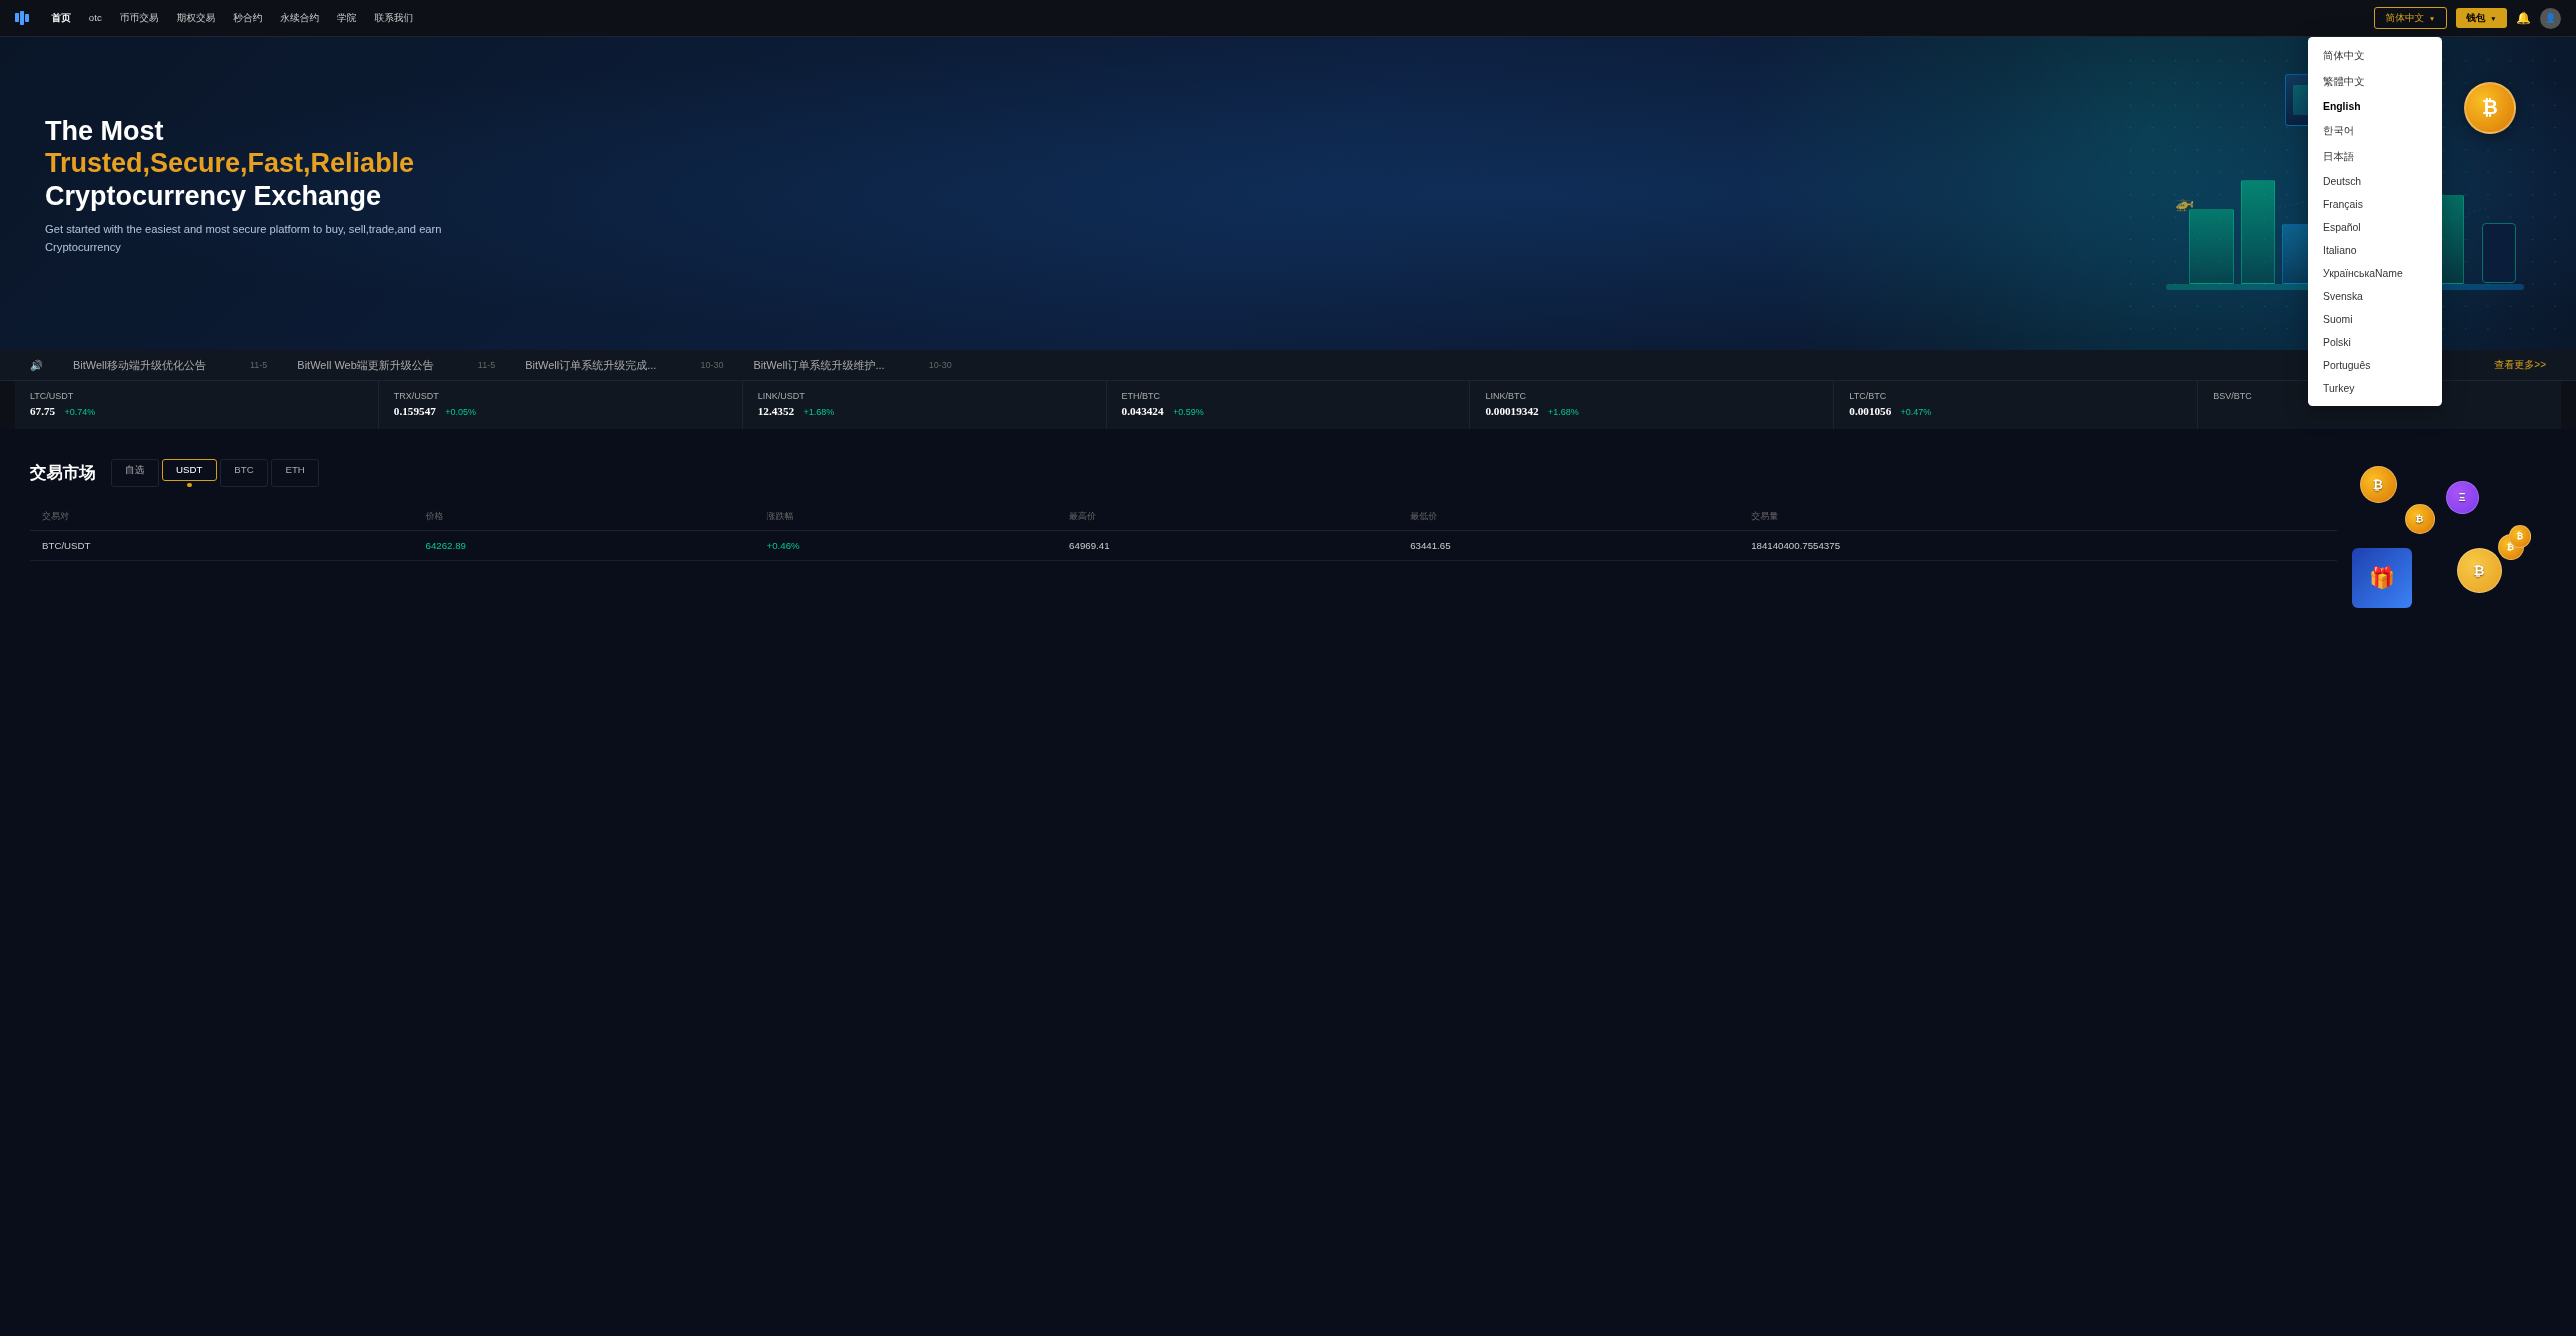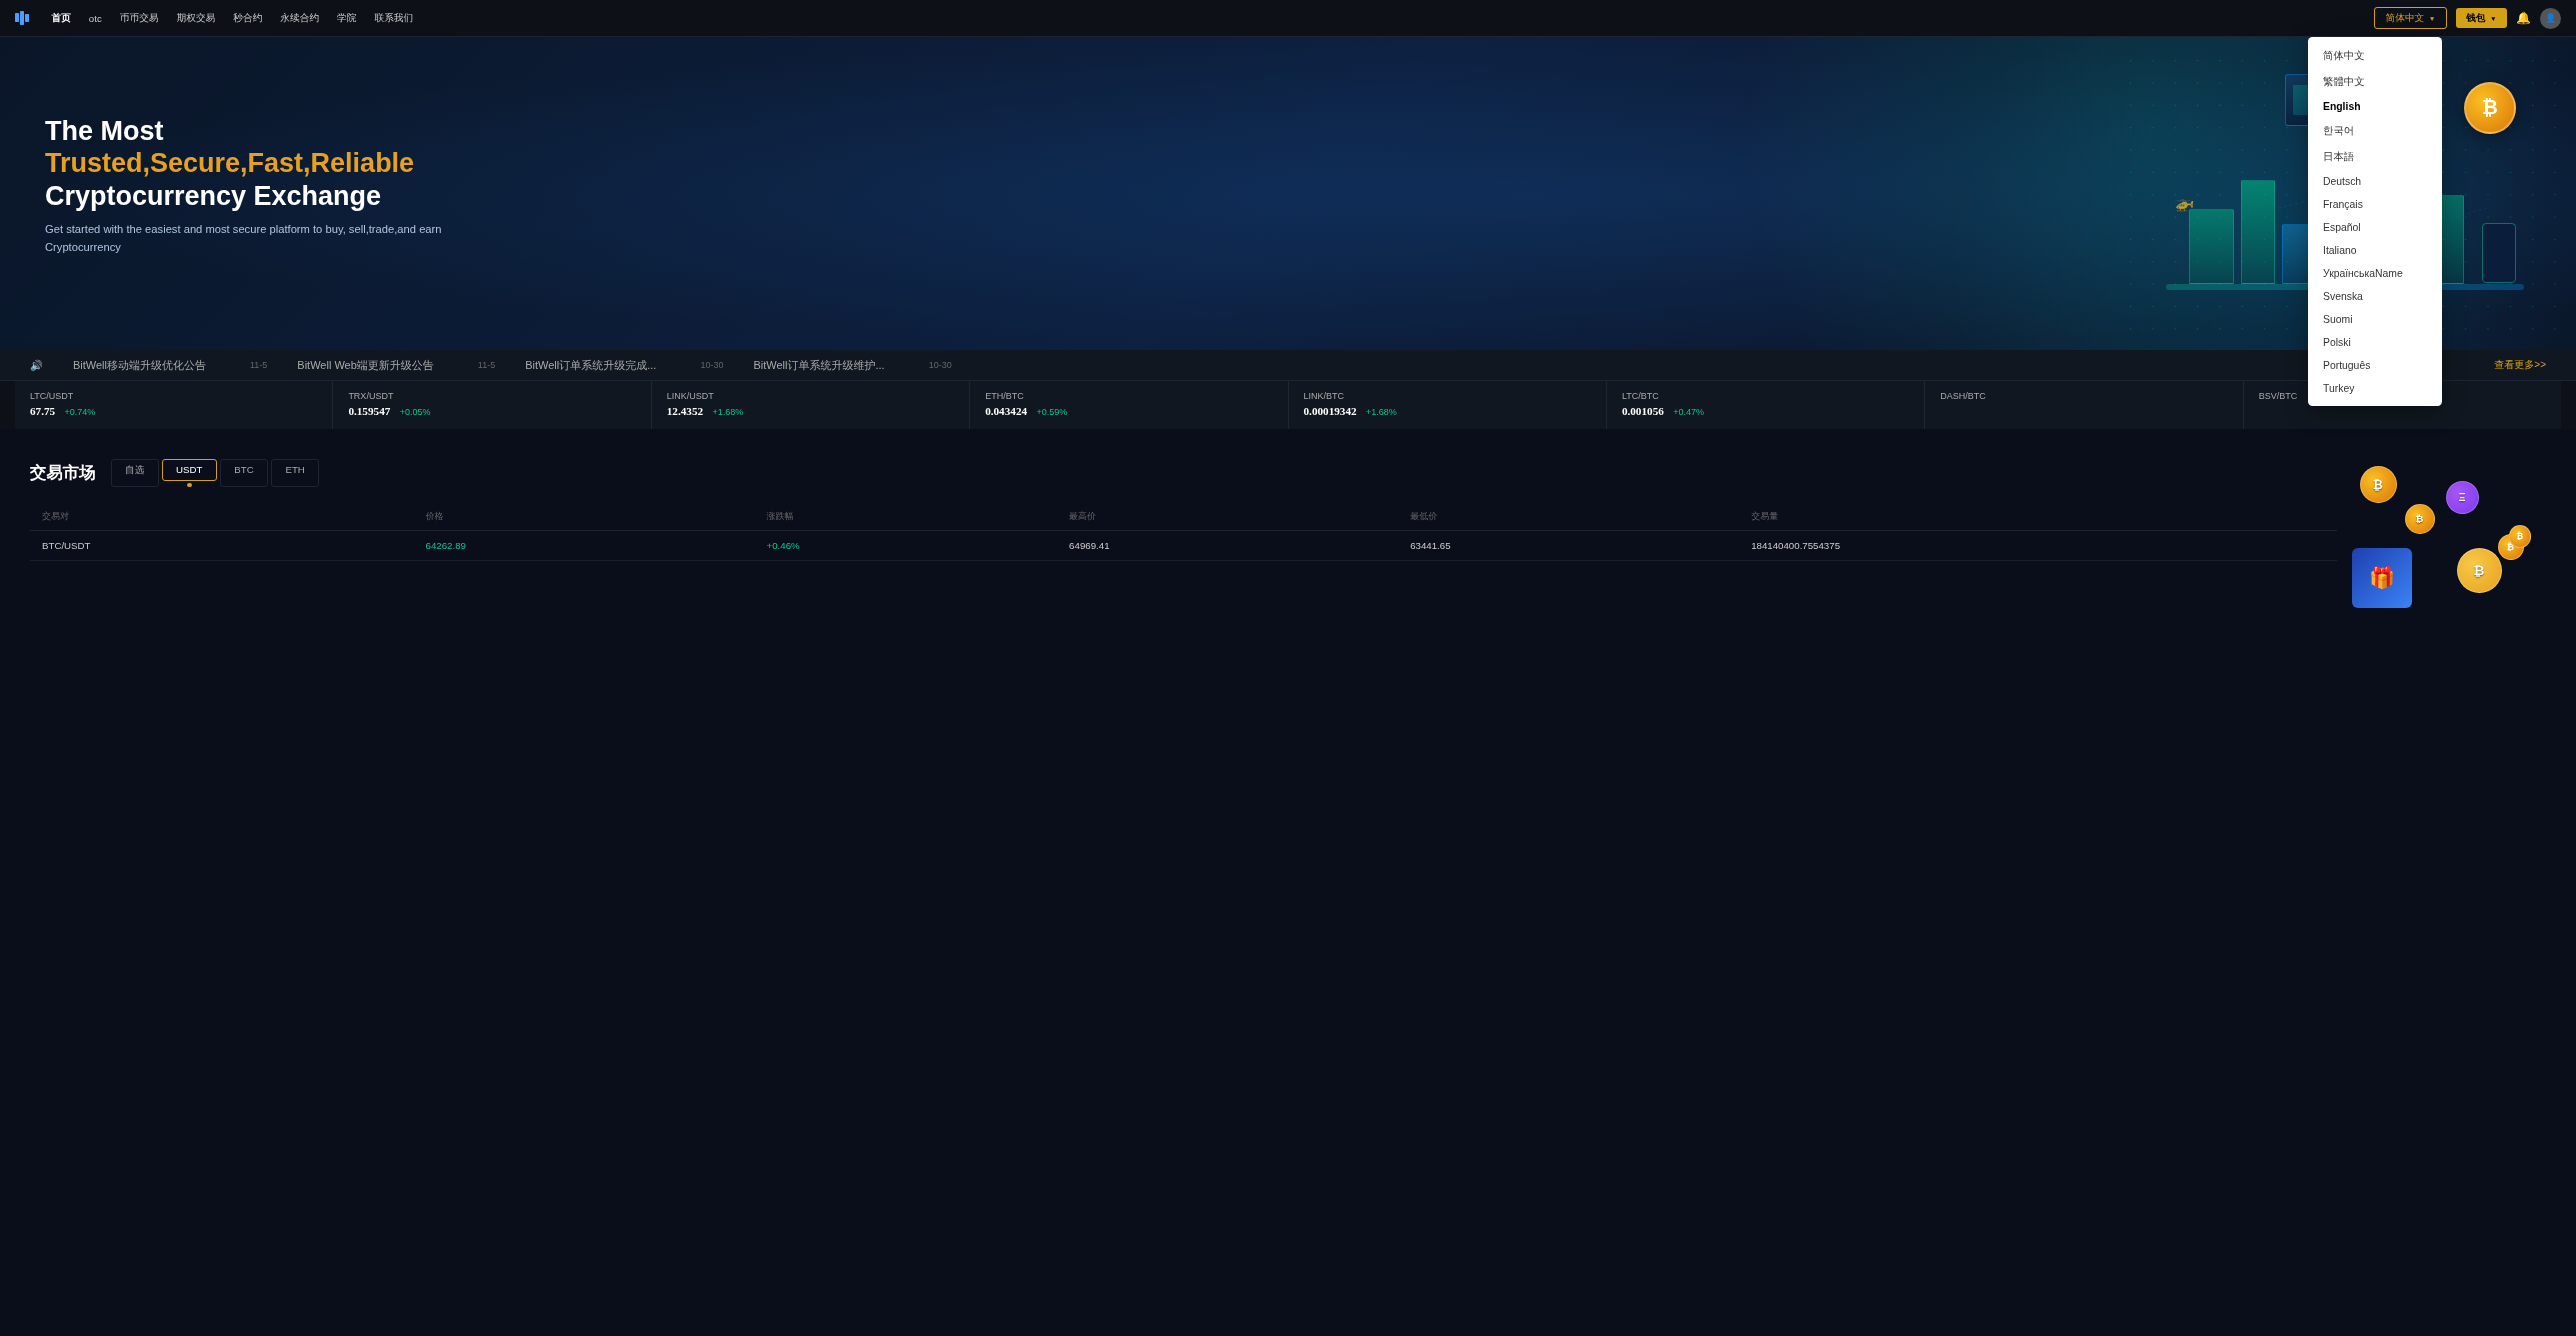--- a/index.html
+++ b/index.html
@@ -37,21 +37,21 @@
     }
     .logo-bar {
       width: 3.7px;
       border-radius: 0.7px;
     }
     .logo-bar:nth-child(1) { height: 9px; background: #4a9eff; }
     .logo-bar:nth-child(2) { height: 13.4px; background: #4a9eff; }
     .logo-bar:nth-child(3) { height: 7.5px; background: #4a9eff; }
     .nav-links {
       display: flex;
-      align-items: center;
+      align-items: flex-start;
       gap: 18px;
       flex: 1;
     }
     .nav-link {
       color: #ccc;
       text-decoration: none;
       font-size: 9.7px;
       cursor: pointer;
       white-space: nowrap;
     }
@@ -562,26 +562,20 @@
     <div>
       <span class="ticker-price">0.00019342</span>
       <span class="ticker-change positive">+1.68%</span>
     </div>
   </div>
   <div class="ticker-item">
     <div class="ticker-pair">LTC/BTC</div>
     <div>
       <span class="ticker-price">0.001056</span>
       <span class="ticker-change positive">+0.47%</span>
-    </div>
-  </div>
-  <div class="ticker-item">
-    <div class="ticker-pair">DASH/BTC</div>
-    <div>
-      <span class="ticker-price"></span>
     </div>
   </div>
   <div class="ticker-item">
     <div class="ticker-pair">BSV/BTC</div>
     <div>
       <span class="ticker-price"></span>
     </div>
   </div>
 </div>
 

